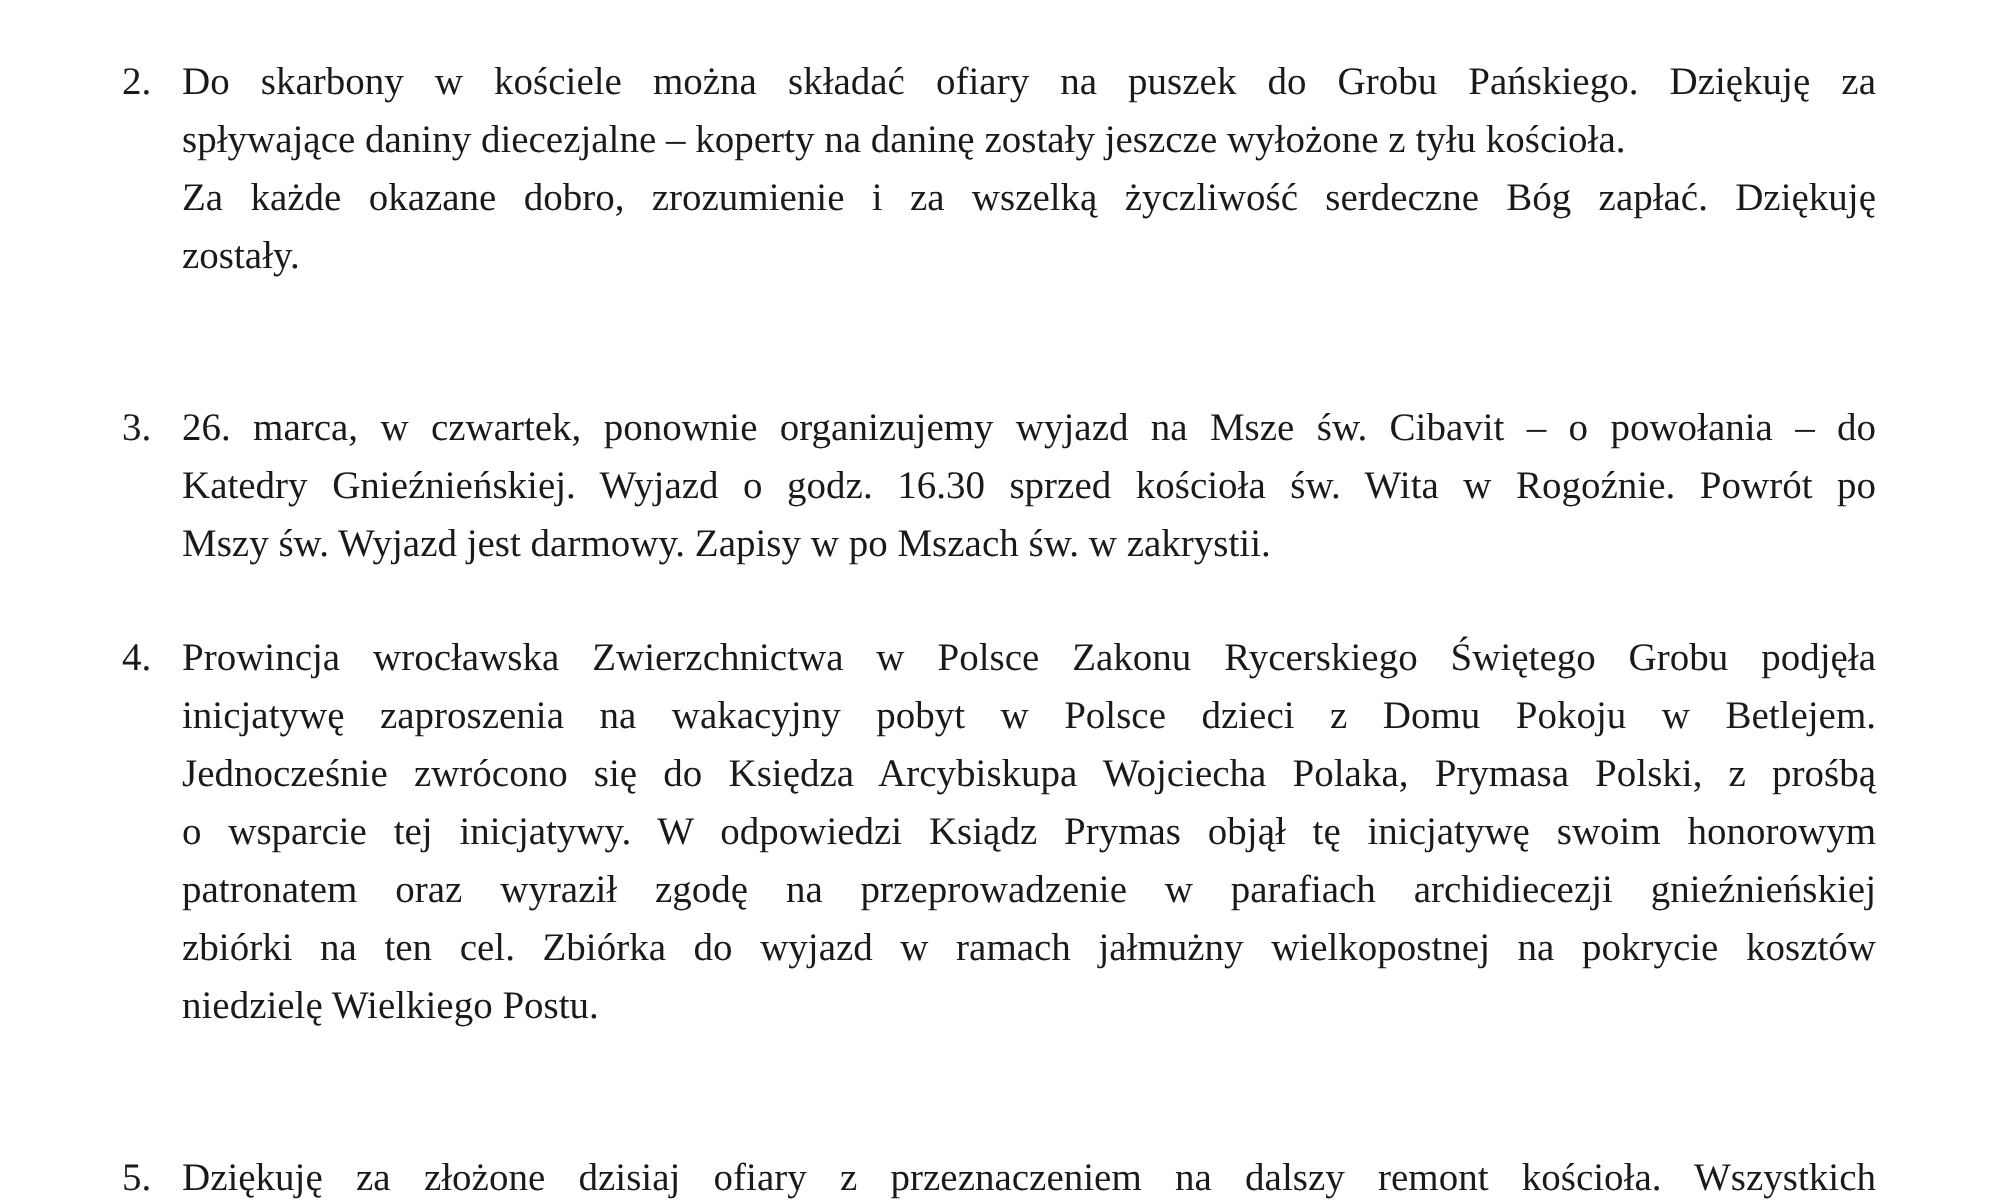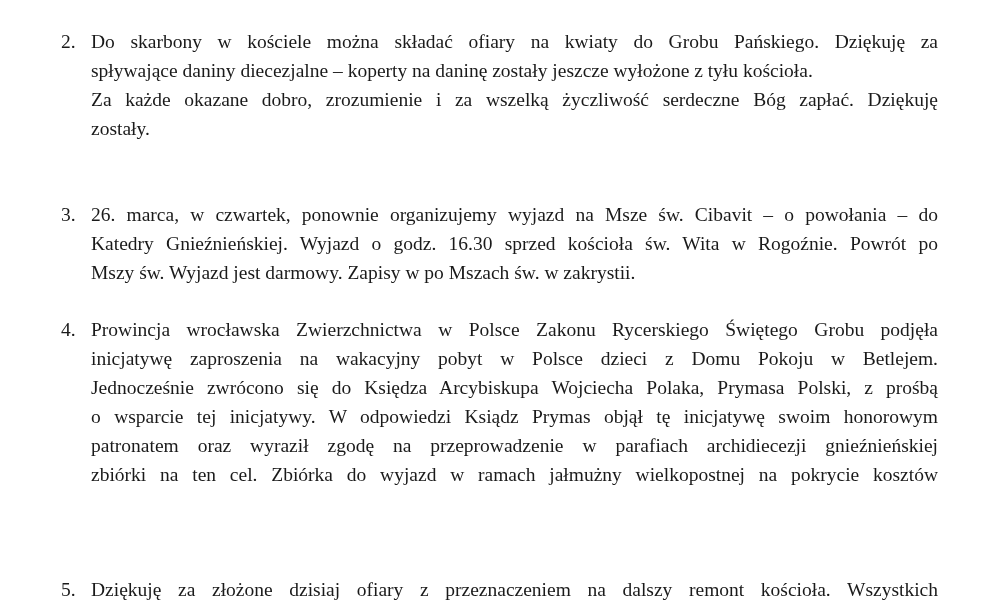--- a/index.html
+++ b/index.html
@@ -55,21 +55,21 @@
     #item-5 { top: 575px; }
   </style>
 </head>
 <body>
 
 <div class="page">
 
   <div class="item" id="item-2">
     <span class="num">2.</span>
     <div class="body">
-      <span class="line justify">Do skarbony w kościele można składać ofiary na kwiaty do Grobu Pańskiego. Dziękuję za</span>
+      <span class="line justify">Do skarbony w kościele można składać ofiary na puszek do Grobu Pańskiego. Dziękuję za</span>
       <span class="line">spływające daniny diecezjalne – koperty na daninę zostały jeszcze wyłożone z tyłu kościoła.</span>
       <span class="line justify">Za każde okazane dobro, zrozumienie i za wszelką życzliwość serdeczne Bóg zapłać. Dziękuję</span>
       <span class="line">zostały.</span>
     </div>
   </div>
 
   <div class="item" id="item-3">
     <span class="num">3.</span>
     <div class="body">
       <span class="line justify">26. marca, w czwartek, ponownie organizujemy wyjazd na Msze  św. Cibavit – o powołania – do</span>
@@ -80,20 +80,21 @@
 
   <div class="item" id="item-4">
     <span class="num">4.</span>
     <div class="body">
       <span class="line justify">Prowincja wrocławska Zwierzchnictwa w Polsce Zakonu Rycerskiego Świętego Grobu podjęła</span>
       <span class="line justify">inicjatywę zaproszenia na wakacyjny pobyt w Polsce dzieci z Domu Pokoju w Betlejem.</span>
       <span class="line justify">Jednocześnie zwrócono się do Księdza Arcybiskupa Wojciecha Polaka, Prymasa Polski, z prośbą</span>
       <span class="line justify">o wsparcie tej inicjatywy. W odpowiedzi Ksiądz Prymas objął tę inicjatywę swoim honorowym</span>
       <span class="line justify">patronatem oraz wyraził zgodę na przeprowadzenie w parafiach archidiecezji gnieźnieńskiej</span>
       <span class="line justify">zbiórki na ten cel. Zbiórka do wyjazd w ramach jałmużny wielkopostnej na pokrycie kosztów</span>
+      <span class="line">niedzielę Wielkiego Postu.</span>
     </div>
   </div>
 
   <div class="item" id="item-5">
     <span class="num">5.</span>
     <div class="body">
       <span class="line justify">Dziękuję za złożone dzisiaj ofiary z przeznaczeniem na dalszy remont kościoła. Wszystkich</span>
     </div>
   </div>
 

